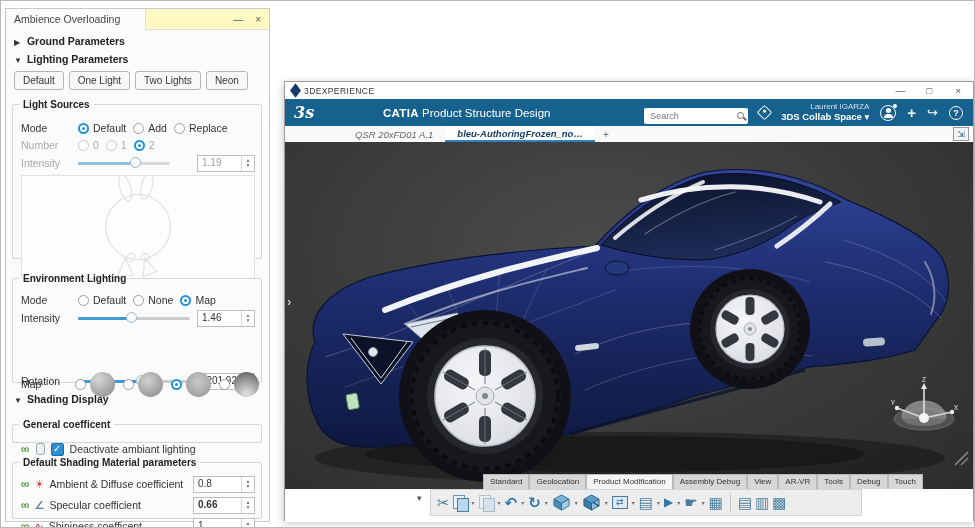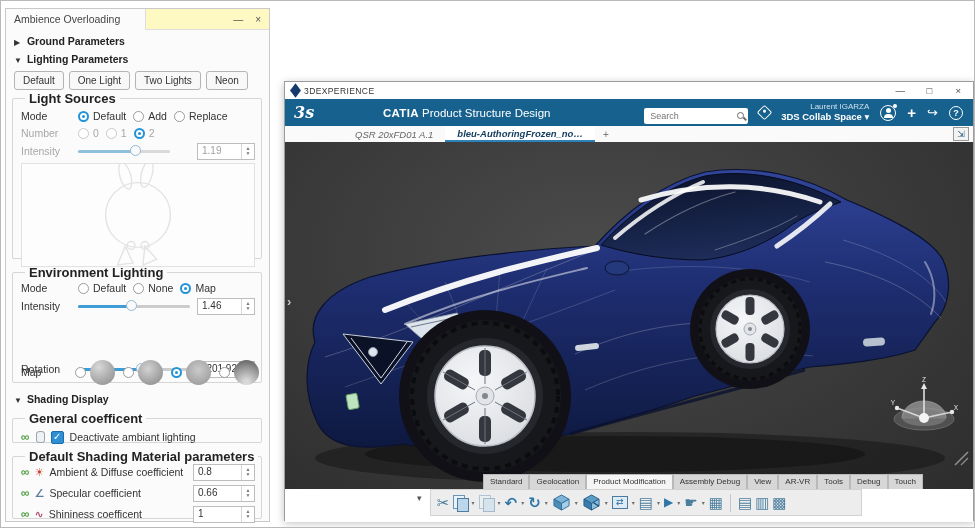--- a/index.html
+++ b/index.html
@@ -10,21 +10,21 @@
   #panel{position:absolute;left:4px;top:7px;width:265px;height:514px;background:#fbfbfb;border:1px solid #c9c9c9;font-size:10.5px;color:#333;}
   .panel-titlebar{position:absolute;left:0;top:0;right:0;height:21px;border-bottom:1px solid #ddd;display:flex;align-items:center;background:#fef9c3;}
   .panel-title{padding:0 8px;height:21px;line-height:21px;background:#fbfbfb;border-right:1px solid #ddd;color:#444;font-size:10.5px;min-width:140px;}
   .panel-ctrls{margin-left:auto;display:flex;gap:12px;padding-right:8px;color:#555;font-size:10px;}
   .panel-ctrls span{cursor:default;}
   .sec-header{position:absolute;left:8px;font-weight:bold;color:#222;font-size:10.5px;}
   .sec-arrow{display:inline-block;font-size:8px;color:#333;width:10px;}
   .preset-row{position:absolute;left:8px;top:57px;display:flex;gap:5px;}
   .preset-btn{height:19px;line-height:17px;padding:0 8px;background:#f8f8f8;border:1px solid #b4b4b4;border-radius:3px;font-size:10px;color:#333;}
   fieldset.grp{position:absolute;border:1px solid #d6d6d6;border-radius:2px;margin:0;padding:0;background:transparent;}
-  .grp legend{font-weight:bold;font-size:13px;color:#222;margin-left:12px;padding:0 4px;}
+  .grp legend{font-weight:bold;font-size:10px;color:#222;margin-left:6px;padding:8px 4px;}
   .frow{position:absolute;left:8px;right:6px;height:16px;display:flex;align-items:center;gap:7px;}
   .flabel{width:50px;flex:none;color:#333;}
   .flabel.dis{color:#a8a8a8;}
   .radio{width:11px;height:11px;border-radius:50%;border:1px solid #9b9b9b;background:#fff;position:relative;flex:none;}
   .radio.sel{border:2px solid #2293d6;}
   .radio.sel::after{content:'';position:absolute;inset:2px;border-radius:50%;background:#2293d6;}
   .radio.dis{border-color:#c9c9c9;}
   .ropt{display:flex;align-items:center;gap:4px;}
   .ropt .olabel{color:#333;}
   .ropt .olabel.dis{color:#a8a8a8;}
@@ -282,21 +282,21 @@
         <span class="arrows">
             <i>▲</i>
             <i>▼</i>
           </span>
       </span>
     </div>
     <div class="frow" style="top:21px;gap:5px;">
       <span class="mini-ic ic-eco">∞</span>
       <span class="mini-ic ic-specular">∠</span>
       <span>Specular coefficient</span>
-      <span class="spin" style="width:62px;margin-left:auto;">
+      <span class="spin" style="width:62px;margin-left:auto;font-weight:bold;">
         <span class="val">0.66</span>
         <span class="arrows">
             <i>▲</i>
             <i>▼</i>
           </span>
       </span>
     </div>
     <div class="frow" style="top:42px;gap:5px;">
       <span class="mini-ic ic-eco">∞</span>
       <span class="mini-ic ic-shin">∿</span>

